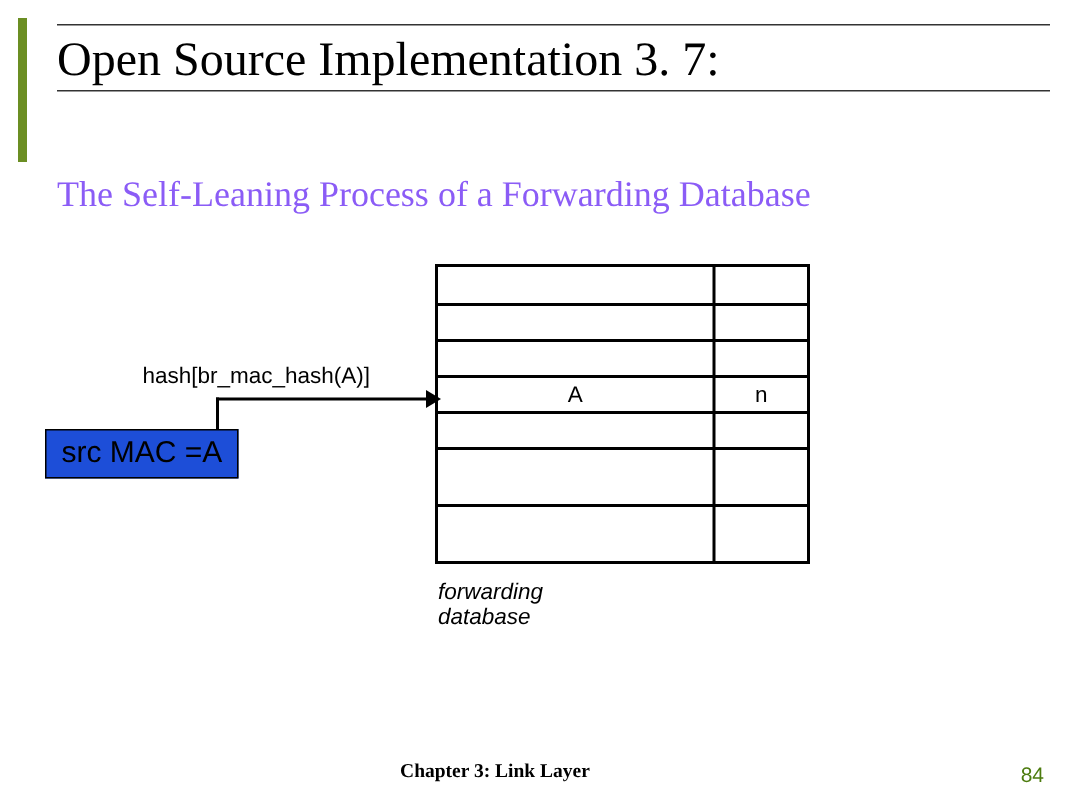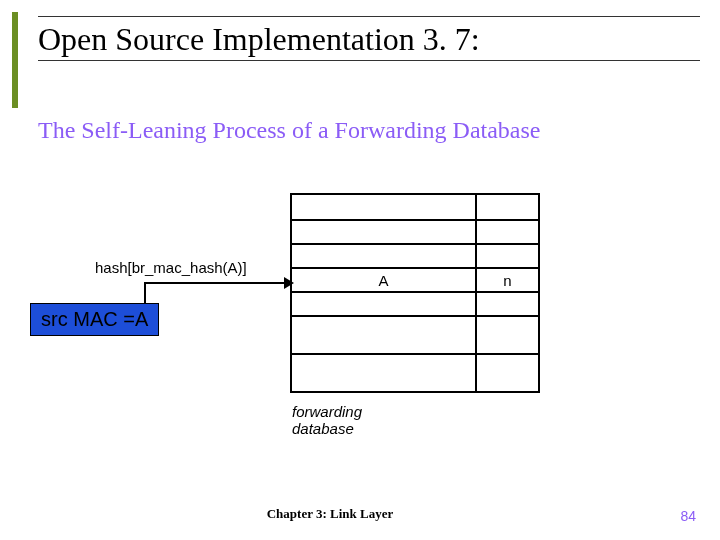--- a/index.html
+++ b/index.html
@@ -38,21 +38,21 @@
     left: 38px;
     top: 117px;
     font-size: 24px;
     color: #8b5cf6;
   }
 
   
   .diagram {
     position: absolute;
     left: 0;
-    top: 183px;
+    top: 166px;
     width: 720px;
     height: 300px;
   }
   .table-box {
     position: absolute;
     left: 290px;
     top: 10px;
     width: 250px;
     border: 2px solid #000;
   }
@@ -147,21 +147,21 @@
     font-family: "Times New Roman", Times, serif;
     font-weight: bold;
     font-size: 13px;
   }
   .page-num {
     position: absolute;
     right: 24px;
     bottom: 16px;
     font-family: Arial, sans-serif;
     font-size: 14px;
-    color: #8b5cf6;
+    color: #4d7c0f;
   }
 </style>
 </head>
 <body>
 
 <div class="accent-bar"></div>
 
 <div class="title-block">
   <div class="title-line">Open Source Implementation 3. 7:</div>
 </div>

